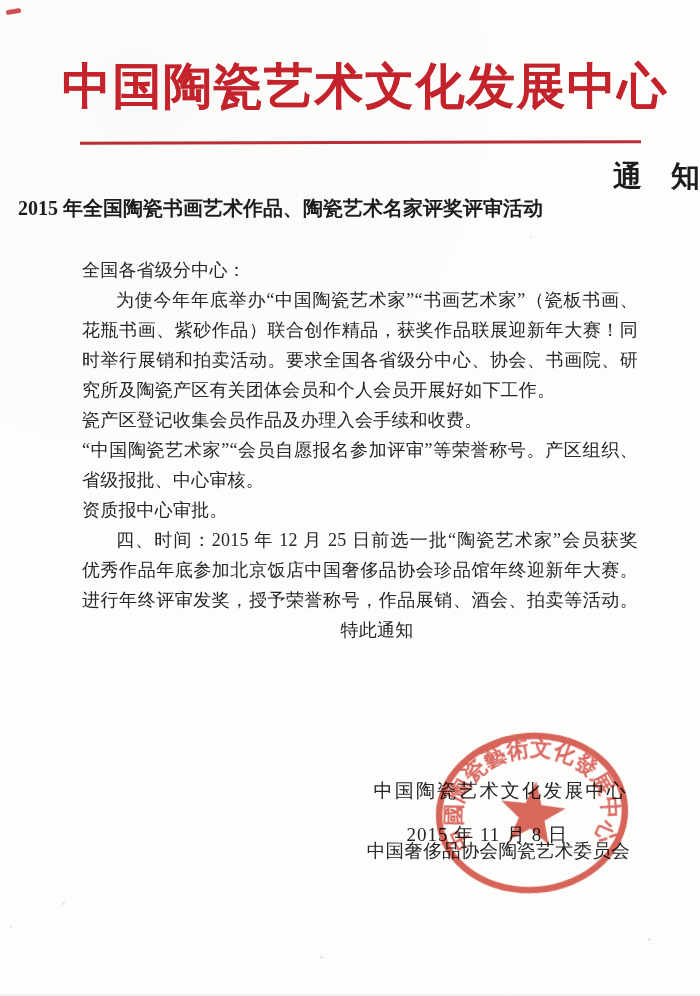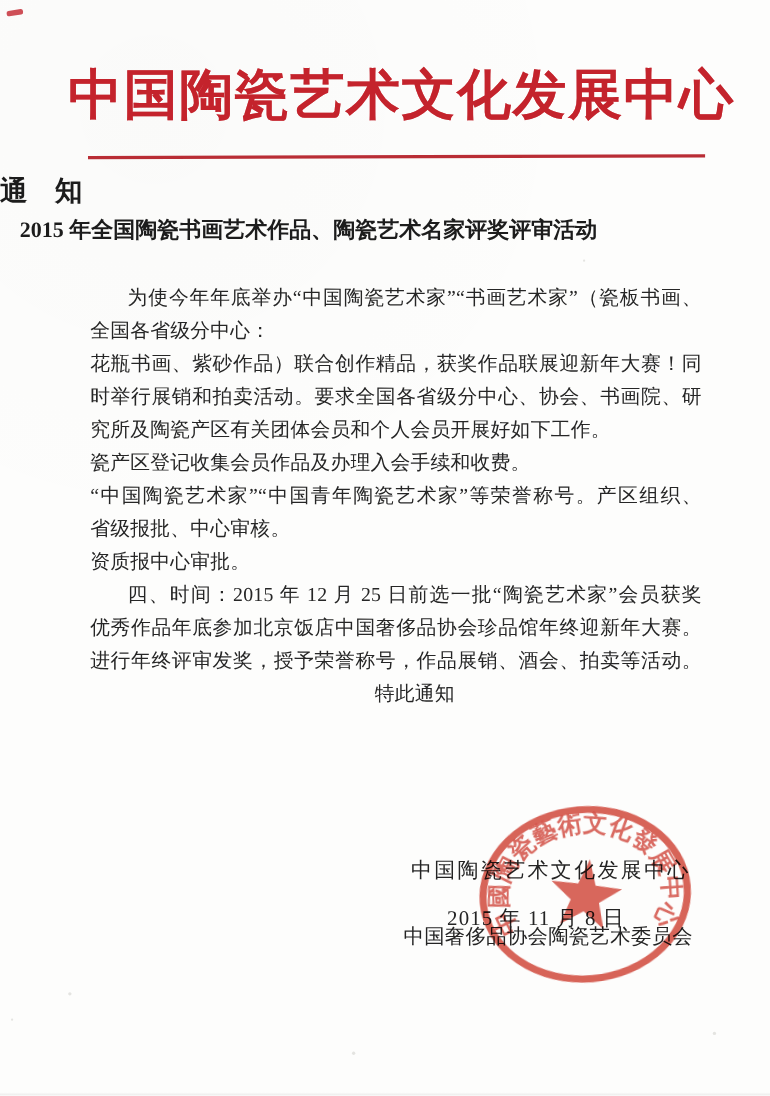--- a/index.html
+++ b/index.html
@@ -31,22 +31,22 @@
     text-shadow:0 0 .5px rgba(196,35,44,.6);
     white-space:nowrap;
   }
   .rule{
     position:absolute;top:141px;left:80px;width:561px;height:3px;
     background:#b92d35;
     transform:rotate(-0.15deg);
   }
   .notice-title{
     position:absolute;top:157px;left:0;right:0;
-    text-align:left;
-    font-size:25px;font-weight:bold;color:#1c1c1c;
+    text-align:right;
+    font-size:29px;font-weight:bold;color:#1c1c1c;
     white-space:nowrap;
   }
   .subtitle{
     position:absolute;top:195px;left:0;right:0;
     text-align:left;
     font-size:20px;font-weight:bold;color:#1c1c1c;
     margin-left:18px;
     white-space:nowrap;
   }
   .body-text{
@@ -95,27 +95,27 @@
 
   <div class="letterhead">中国陶瓷艺术文化发展中心</div>
 
   <div class="rule"></div>
 
   <div class="notice-title">通　知</div>
 
   <div class="subtitle">2015 年全国陶瓷书画艺术作品、陶瓷艺术名家评奖评审活动</div>
 
   <div class="body-text" id="body-lines">
+      <div class="line">全国各省级分中心：</div>
       <div class="line jl ind">为使今年年底举办“中国陶瓷艺术家”“书画艺术家”（瓷板书画、</div>
-      <div class="line">全国各省级分中心：</div>
       <div class="line jl">花瓶书画、紫砂作品）联合创作精品，获奖作品联展迎新年大赛！同</div>
       <div class="line jl">时举行展销和拍卖活动。要求全国各省级分中心、协会、书画院、研</div>
       <div class="line">究所及陶瓷产区有关团体会员和个人会员开展好如下工作。</div>
       <div class="line">瓷产区登记收集会员作品及办理入会手续和收费。</div>
-      <div class="line jl">“中国陶瓷艺术家”“中国青年陶瓷艺术家”等荣誉称号。产区组织、</div>
+      <div class="line jl">“中国陶瓷艺术家”“会员自愿报名参加评审”等荣誉称号。产区组织、</div>
       <div class="line">省级报批、中心审核。</div>
       <div class="line">资质报中心审批。</div>
       <div class="line jl ind">四、时间：2015 年 12 月 25 日前选一批“陶瓷艺术家”会员获奖</div>
       <div class="line jl">优秀作品年底参加北京饭店中国奢侈品协会珍品馆年终迎新年大赛。</div>
       <div class="line jl">进行年终评审发奖，授予荣誉称号，作品展销、酒会、拍卖等活动。</div>
       <div class="line ind">特此通知</div>
     </div>
 
   <div class="sig sig-org1">中国陶瓷艺术文化发展中心</div>
 

